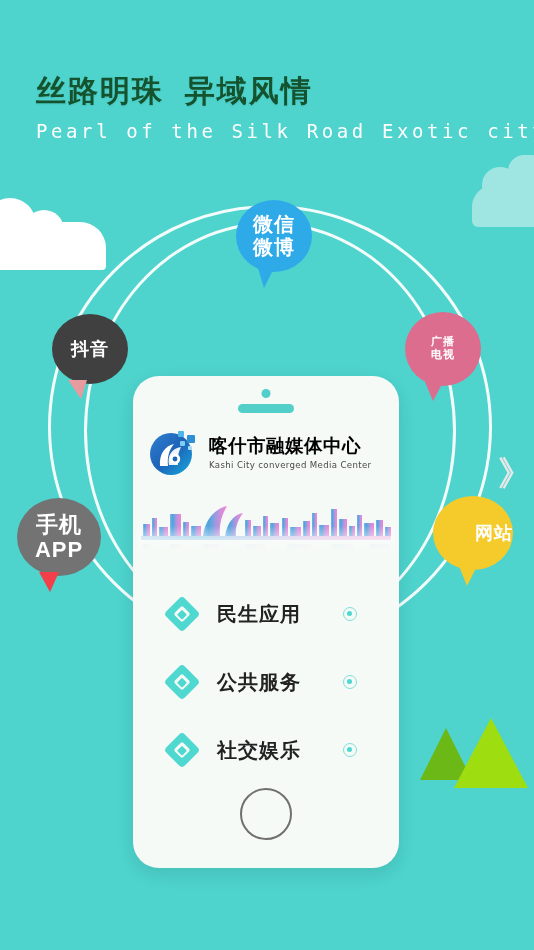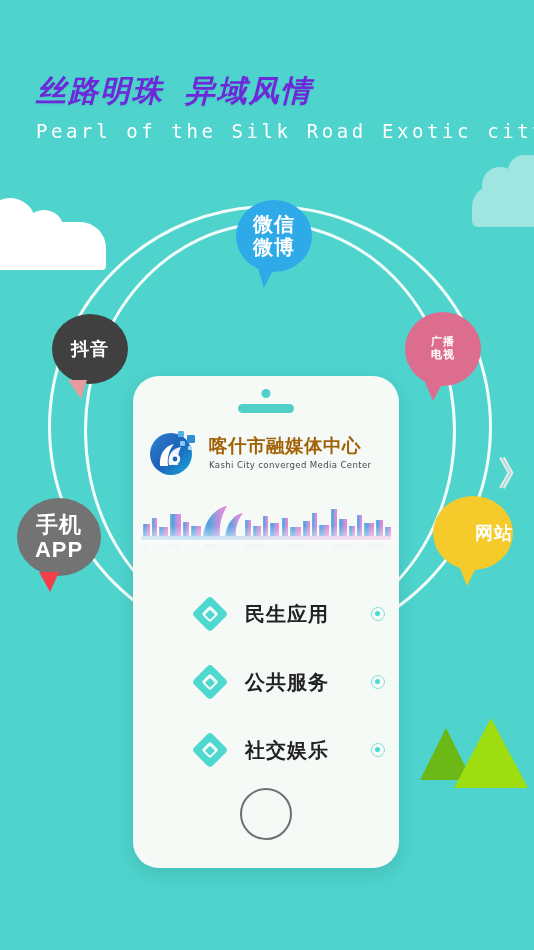--- a/index.html
+++ b/index.html
@@ -91,28 +91,27 @@
   }
 
   
   .header {
     position: absolute;
     left: 36px;
     top: 72px;
     width: 480px;
   }
   .title-cn {
-    color: #6d28d9;
+    color: #14532d;
     font-size: 30px;
     font-weight: bold;
     letter-spacing: 2px;
     line-height: 1.25;
     white-space: pre;
     text-shadow: 0 1px 2px rgba(0,0,0,0.07);
-    font-style: italic;
   }
   .title-en {
     margin-top: 10px;
     color: #ffffff;
     font-size: 19px;
     letter-spacing: 3.6px;
     font-family: "DejaVu Sans Mono", monospace;
     white-space: nowrap;
   }
 
@@ -194,21 +193,21 @@
     height: 54px;
     flex: 0 0 54px;
     position: relative;
   }
   .brand-text {
     margin-left: 8px;
   }
   .brand-cn {
     font-size: 18.5px;
     font-weight: bold;
-    color: #a16207;
+    color: #000000;
     letter-spacing: 0.5px;
     white-space: nowrap;
   }
   .brand-en {
     margin-top: 2px;
     font-size: 8.6px;
     font-weight: normal;
     color: #4a4a4a;
     letter-spacing: 0.35px;
     white-space: nowrap;
@@ -222,21 +221,20 @@
     width: 258px;
     height: 54px;
   }
 
   
   .menu {
     position: absolute;
     left: 0;
     top: 204px;
     width: 266px;
-    padding-left: 28px;
   }
   .menu-row {
     position: relative;
     height: 68px;
     display: flex;
     align-items: center;
     padding-left: 36px;
     box-sizing: border-box;
   }
   .diamond {

